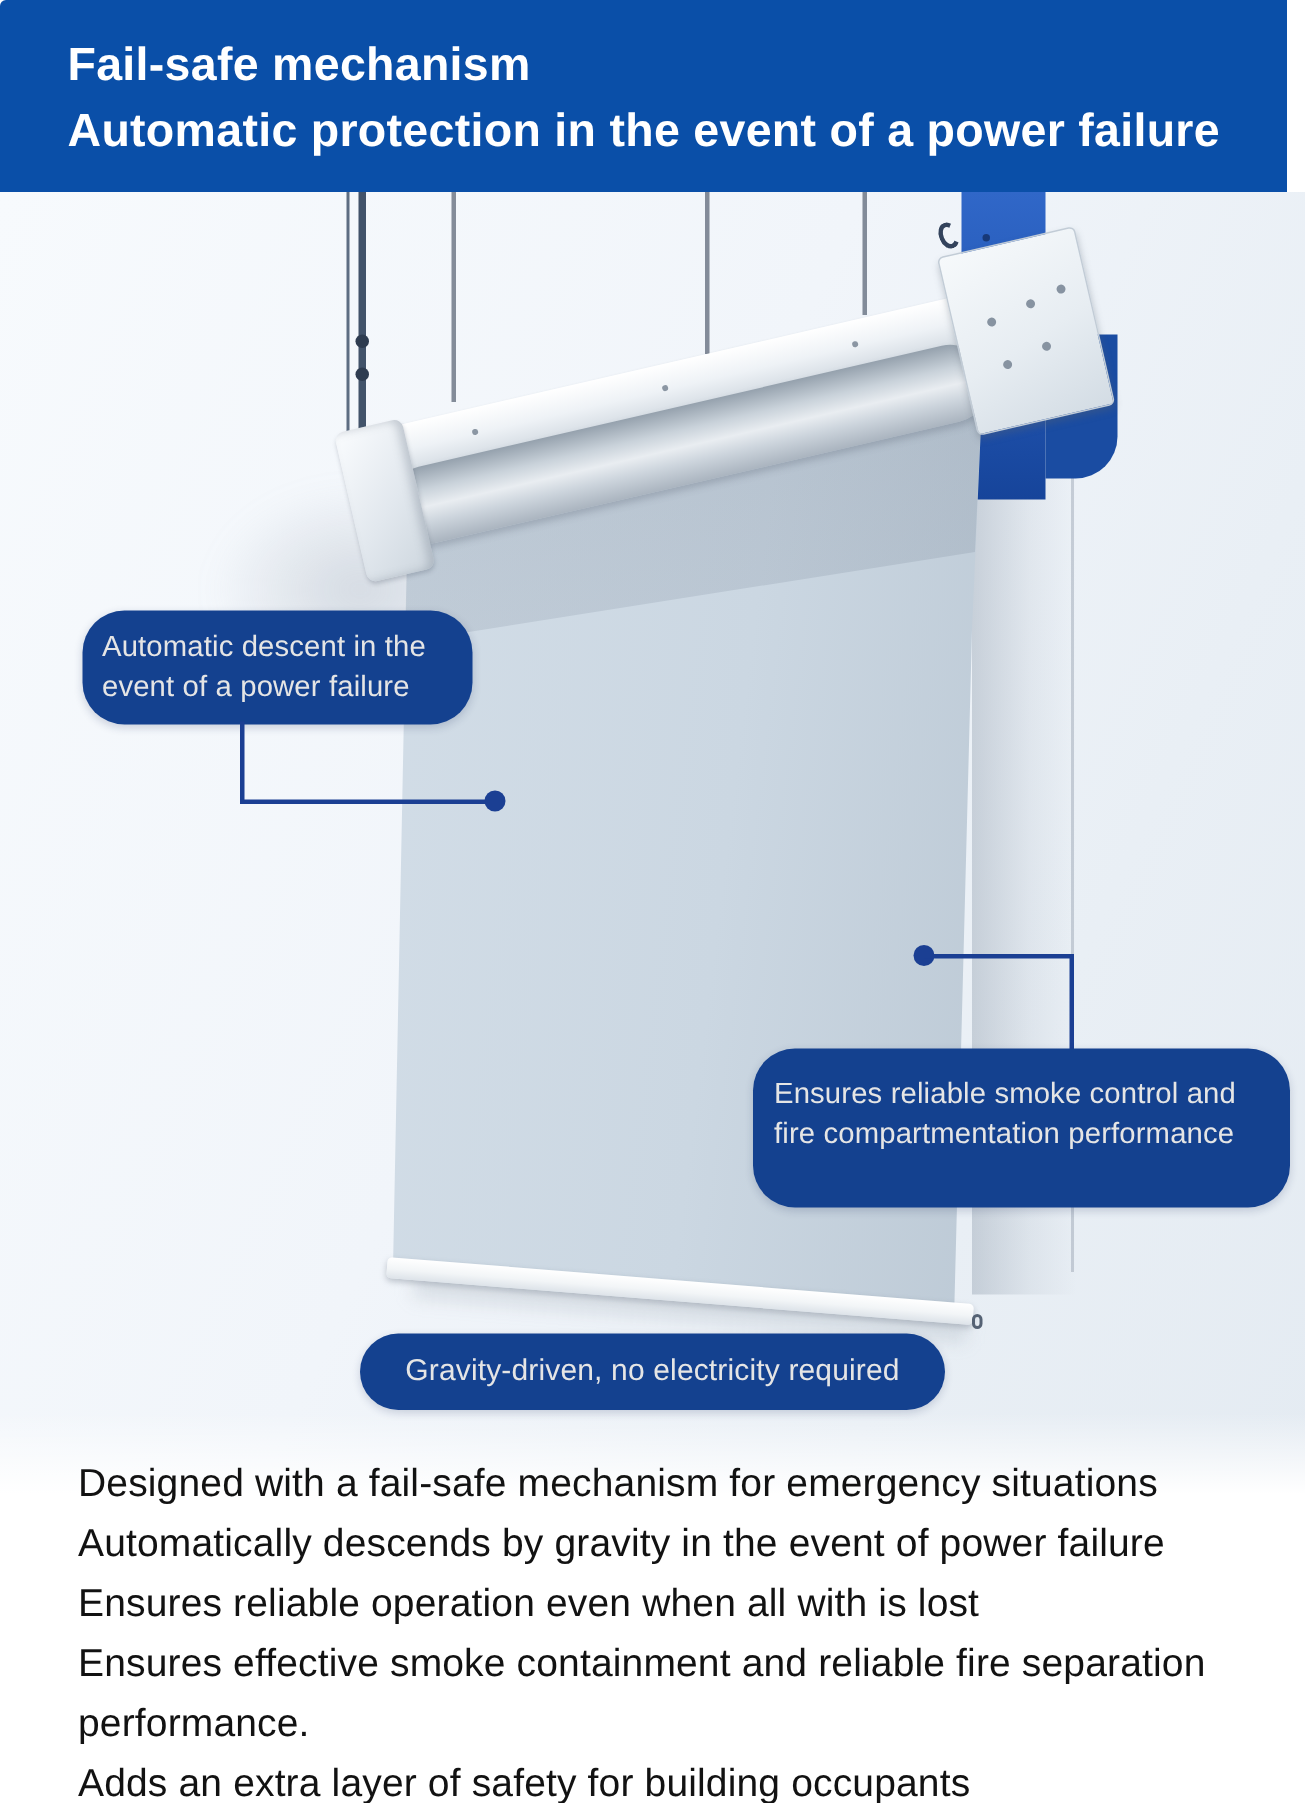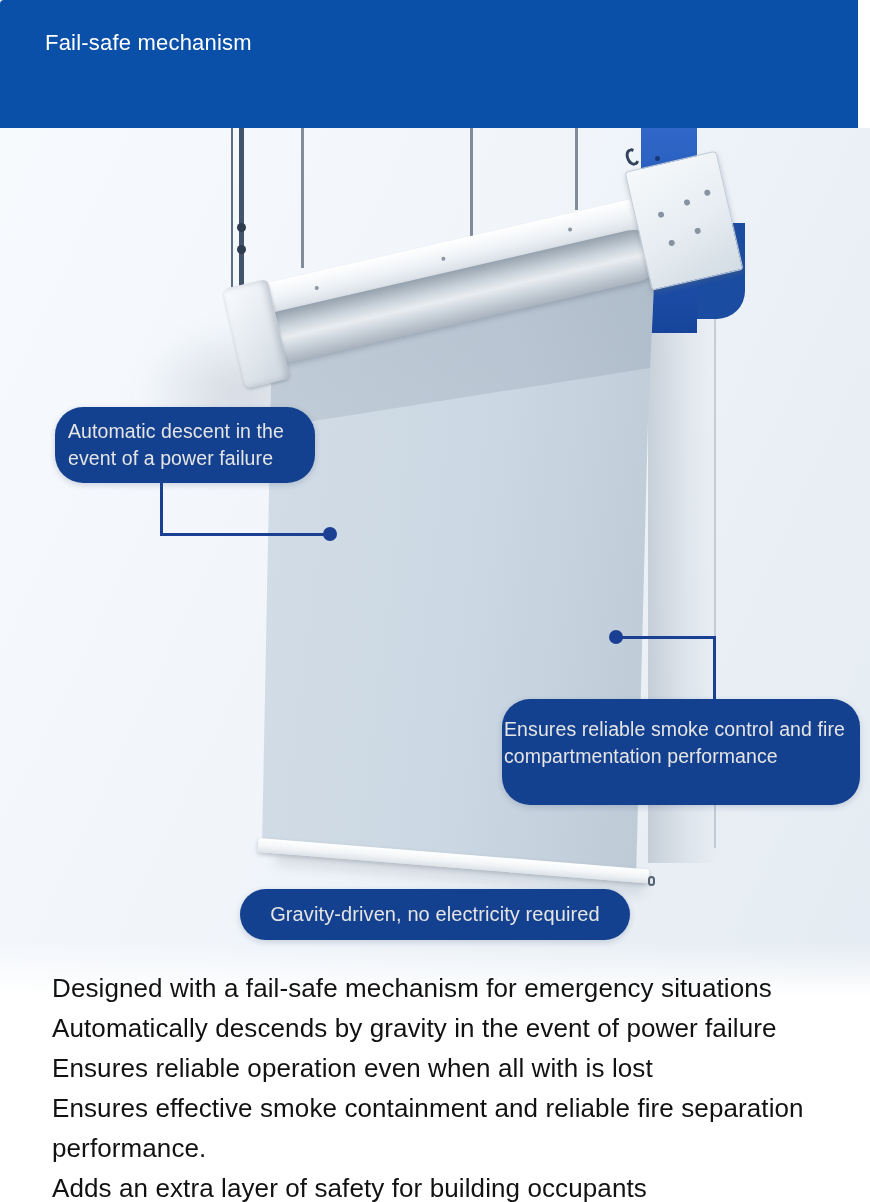--- a/index.html
+++ b/index.html
@@ -9,21 +9,21 @@
     --body-text:#121212;
   }
   *{box-sizing:border-box;}
   html,body{margin:0;padding:0;}
   body{font-family:"Liberation Sans","DejaVu Sans",sans-serif;background:#ffffff;}
   .page{position:relative;width:870px;height:1202px;background:#ffffff;overflow:hidden;}
 
   
   .header{position:absolute;left:0;top:0;width:858px;height:128px;background:var(--header-bg);
           color:#fff;padding:21px 0 0 45px;border-top-left-radius:4px;}
-  .header p{margin:0;font-size:22px;line-height:44px;font-weight:400;letter-spacing:.2px;}
+  .header p{margin:0;font-size:31px;line-height:44px;font-weight:700;letter-spacing:.2px;}
 
   
   .stage{position:absolute;left:0;top:128px;width:870px;height:874px;
          background:linear-gradient(115deg,#f7fafd 0%,#f1f5fa 45%,#e9eff5 75%,#e4ebf2 100%);overflow:hidden;}
 
   .wall-corner-shadow{position:absolute;left:648px;top:35px;width:70px;height:700px;
          background:linear-gradient(90deg,rgba(138,152,168,.38),rgba(160,172,186,.16) 55%,rgba(170,180,195,0));}
   .wall-corner-line{position:absolute;left:714px;top:80px;width:2px;height:640px;background:rgba(125,138,155,.35);}
   .underbox-shadow{position:absolute;left:140px;top:195px;width:200px;height:140px;border-radius:50%;
          background:radial-gradient(closest-side,rgba(140,152,168,.30),rgba(140,152,168,0));filter:blur(9px);}
@@ -83,21 +83,21 @@
         border:2px solid #556274;border-radius:4px;background:transparent;}
   .underbar-shadow{position:absolute;left:275px;top:738px;width:370px;height:14px;
         transform:rotate(4.6deg);background:rgba(128,140,155,.22);filter:blur(6px);}
   .stage-fade{position:absolute;left:0;bottom:0;width:870px;height:60px;
         background:linear-gradient(180deg,rgba(255,255,255,0),#ffffff 90%);}
 
   
   .callout{position:absolute;background:var(--callout-bg);color:#e5e5e5;border-radius:28px;
         font-size:19.5px;line-height:27px;letter-spacing:.1px;box-shadow:0 2px 6px rgba(20,40,90,.18);}
   .callout.c1{left:55px;top:407px;width:260px;min-height:76px;padding:11px 12px 11px 13px;}
-  .callout.c2{left:502px;top:699px;width:358px;height:106px;padding:17px 12px 0 2px;font-size:19.5px;}
+  .callout.c2{left:502px;top:699px;width:358px;height:106px;padding:17px 12px 0 14px;font-size:19.5px;}
   .callout.c3{left:240px;top:889px;width:390px;height:51px;display:flex;align-items:center;
         justify-content:center;font-size:20px;text-align:center;}
 
   .conn{position:absolute;background:var(--connector);}
   .conn.c1v{left:160px;top:481px;width:3px;height:55px;}
   .conn.c1h{left:160px;top:533px;width:170px;height:3px;}
   .conn.c2h{left:616px;top:636px;width:100px;height:3px;}
   .conn.c2v{left:713px;top:636px;width:3px;height:65px;}
   .dot{position:absolute;width:14px;height:14px;border-radius:50%;background:var(--connector);}
   .dot.d1{left:323px;top:527px;}
@@ -107,20 +107,21 @@
   .body-text{position:absolute;left:48px;top:966px;width:822px;z-index:6;}
   .body-text p{margin:4px;font-size:26px;line-height:36px;color:var(--body-text);letter-spacing:.1px;}
 </style>
 </head>
 <body>
 
 <div class="page">
 
   <div class="header">
     <p>Fail-safe mechanism</p>
+    <p>Automatic protection in the event of a power failure</p>
   </div>
 
   <div class="stage">
     <div class="wall-corner-shadow"></div>
     <div class="wall-corner-line"></div>
     <div class="underbox-shadow"></div>
 
     <div class="rod-cable"></div>
     <div class="rod"></div>
     <div class="rod-knob k1"></div>

